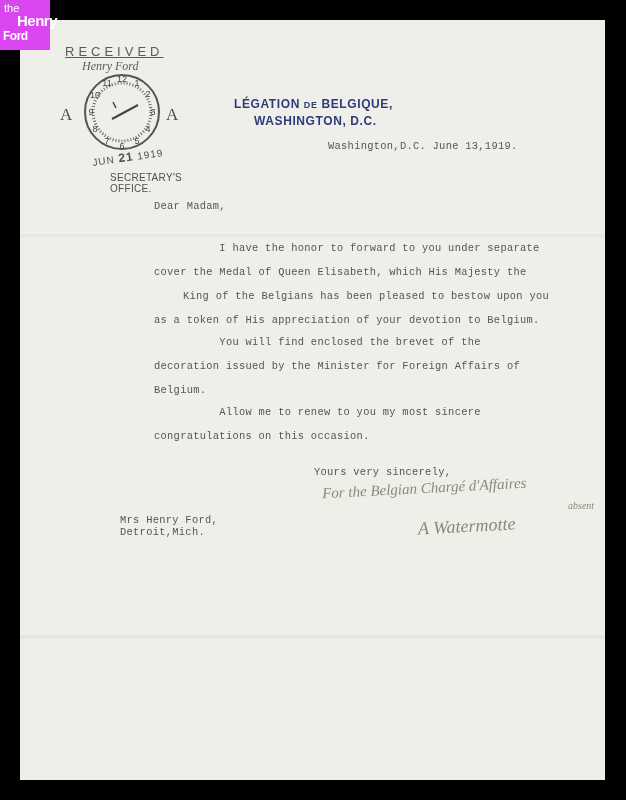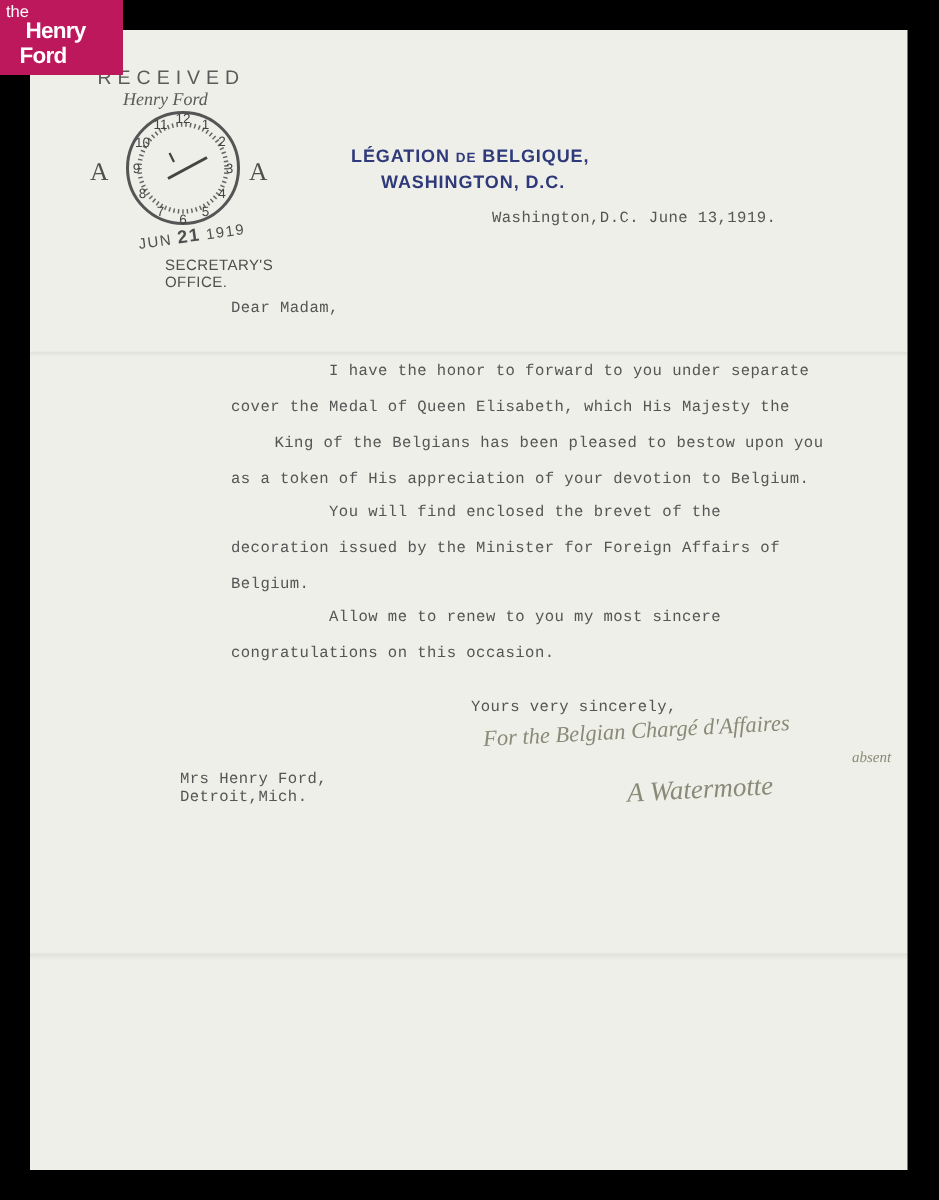--- a/index.html
+++ b/index.html
@@ -4,29 +4,29 @@
   <style>
     html, body { margin:0; padding:0; }
     body { width:626px; height:800px; background:#000; position:relative; overflow:hidden; }
     .paper {
       position:absolute; left:20px; top:20px; width:585px; height:760px;
       background:#efefe9;
       background-image: linear-gradient(180deg, rgba(0,0,0,0) 0, rgba(0,0,0,0) 214px, rgba(0,0,0,0.05) 215px, rgba(0,0,0,0) 218px,
                                         rgba(0,0,0,0) 615px, rgba(0,0,0,0.06) 616px, rgba(0,0,0,0) 620px);
     }
     .logo {
-      position:absolute; left:0; top:0; width:50px; height:50px; background:#be185d; color:#fff;
-      font-family:"Liberation Sans", sans-serif; font-weight:bold; line-height:1; z-index:5;padding-left:32px;
+      position:absolute; left:0; top:0; width:50px; height:50px; background:#d946ef; color:#fff;
+      font-family:"Liberation Sans", sans-serif; font-weight:bold; line-height:1; z-index:5;
     }
     .logo .the { position:absolute; left:4px; top:3px; font-size:11px; font-weight:normal; }
     .logo .henry { position:absolute; left:17px; top:13px; font-size:15px; letter-spacing:-0.5px; }
-    .logo .ford { position:absolute; left:13px; top:30px; font-size:15px; letter-spacing:-0.5px; }
+    .logo .ford { position:absolute; left:3px; top:30px; font-size:12px; letter-spacing:-0.5px; }
 
     .stamp { position:absolute; left:40px; top:22px; width:140px; height:160px; color:#4f4f4f; font-family:"Liberation Sans", sans-serif; }
-    .stamp .received { position:absolute; left:25px; top:22px; font-size:13px; letter-spacing:4px; color:#5a5a5a; }
+    .stamp .received { position:absolute; left:25px; top:22px; font-size:13px; letter-spacing:4px; color:#5a5a5a;text-decoration:underline; }
     .stamp .henryford { position:absolute; left:42px; top:37px; font-size:12px; font-style:italic; font-family:"Liberation Serif", serif; color:#5a5a5a; }
     .stamp .a-left { position:absolute; left:20px; top:83px; font-size:17px; font-family:"Liberation Serif", serif; }
     .stamp .a-right { position:absolute; left:126px; top:83px; font-size:17px; font-family:"Liberation Serif", serif; }
     .stamp svg.clock { position:absolute; left:42px; top:50px; }
     .stamp .date { position:absolute; left:52px; top:128px; font-size:10px; transform:rotate(-8deg); letter-spacing:1px; }
     .stamp .date b { font-size:12px; }
     .stamp .office { position:absolute; left:33px; top:150px; font-size:10px; letter-spacing:0.3px;margin-left:37px; }
 
     .letterhead { position:absolute; left:234px; top:96px; color:#2f3a7a; font-family:"Liberation Sans", sans-serif; font-weight:bold; font-size:12px; letter-spacing:0.6px; line-height:16px; }
     .letterhead .l2 { padding-left:20px; }

